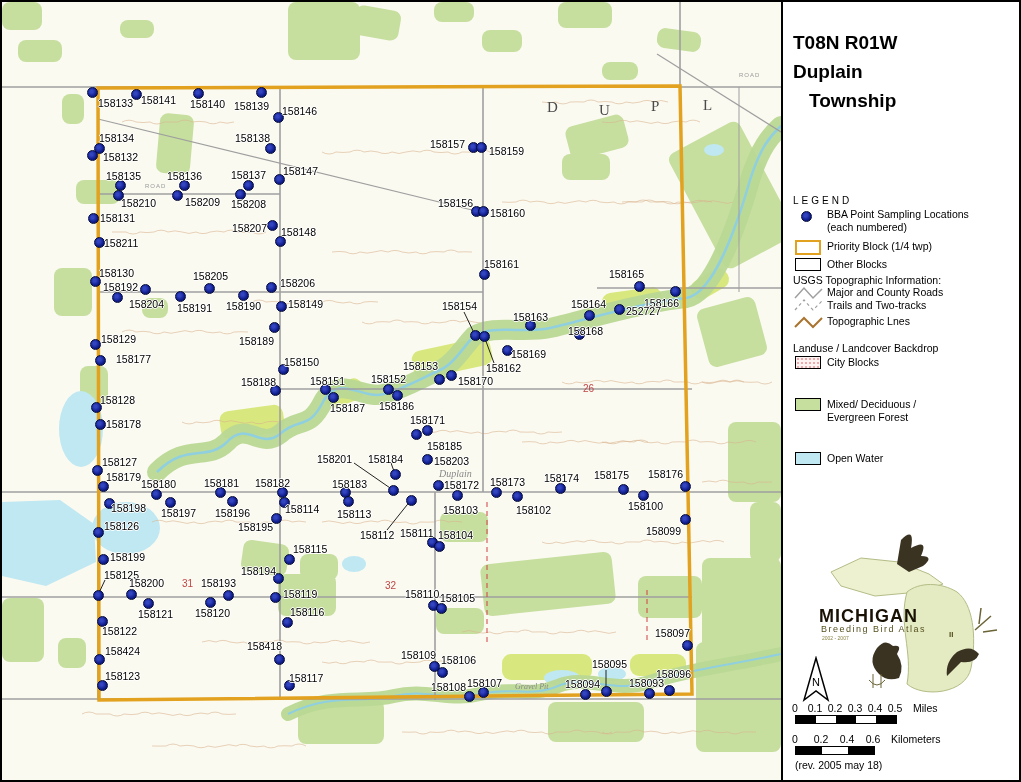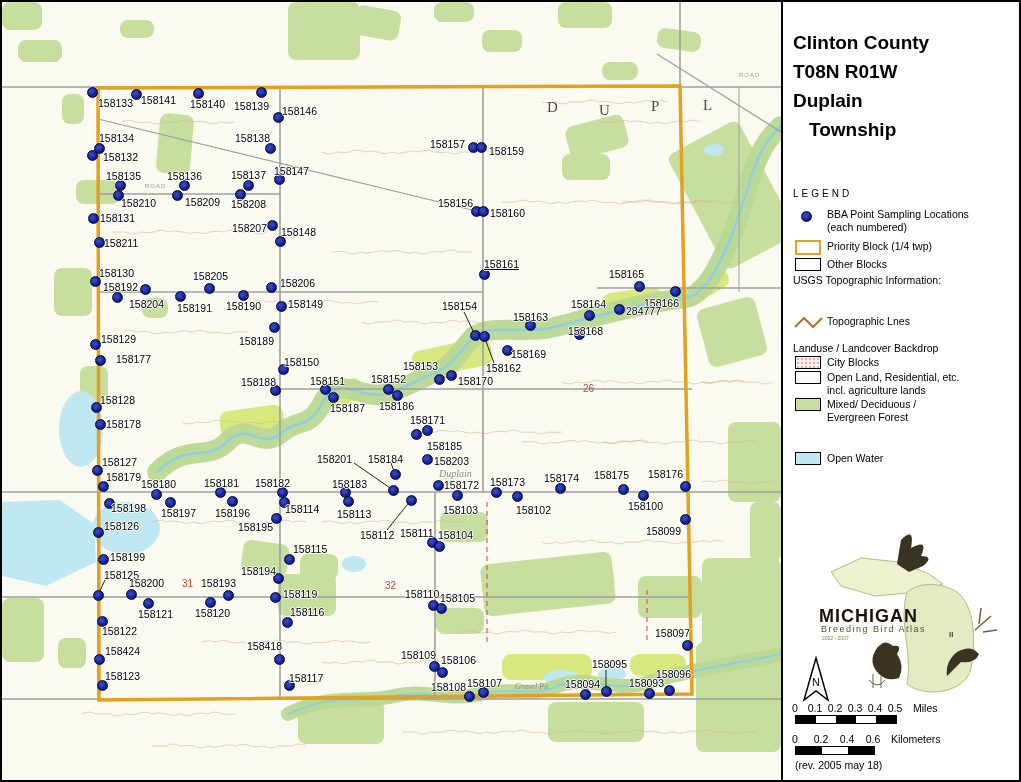--- a/index.html
+++ b/index.html
@@ -16,21 +16,21 @@
        text-shadow:1px 0 0 #fff,-1px 0 0 #fff,0 1px 0 #fff,0 -1px 0 #fff;}
   .twp-letter{position:absolute;font-family:"Liberation Serif",serif;font-size:15px;color:#4a4a4a;letter-spacing:1px;}
   .place{position:absolute;font-family:"Liberation Serif",serif;font-style:italic;font-size:10px;color:#8a8a8a;}
   .place-sm{position:absolute;font-family:"Liberation Serif",serif;font-style:italic;font-size:8px;color:#8a8a8a;}
   .section-num{position:absolute;font-size:10px;color:#c04545;}
   .road-sm{position:absolute;font-size:6px;color:#999;letter-spacing:1px;}
   
   .panel{position:absolute;left:781px;top:0;width:236px;height:778px;background:#fff;}
   .title{position:absolute;left:10px;top:26px;font-weight:bold;font-size:19px;line-height:29px;color:#000;}
   .title .indent{padding-left:16px;}
-  .legend-h{position:absolute;left:10px;top:186px;font-size:10px;letter-spacing:3px;color:#000;}
+  .legend-h{position:absolute;left:10px;top:193px;font-size:10px;letter-spacing:3px;color:#000;}
   .lg-row{position:absolute;left:10px;font-size:10.5px;color:#000;line-height:13px;}
   .lg-icon{position:absolute;left:0;top:0;}
   .lg-text{margin-left:34px;}
   .swatch{position:absolute;left:2px;top:0;width:26px;height:13px;border:1px solid #000;box-sizing:border-box;background:#fff;}
   .swatch.priority{border:2px solid var(--accent);height:15px;}
   .swatch.city{background:radial-gradient(#f0a8a8 32%,transparent 33%) 0 0/4px 4px #fdf3f3;}
   .swatch.forest{background:var(--forest);}
   .swatch.wetland{background:var(--wetland);}
   .swatch.water{background:var(--water);}
   .lu-h{position:absolute;left:10px;top:340px;font-size:10.5px;color:#000;}
@@ -210,21 +210,21 @@
         <div class="dot-label" style="left: 101px; top: 150px;">158132</div>
         <div class="dot" style="left: 262.5px; top: 140.5px;"></div>
         <div class="dot-label" style="left: 233px; top: 131px;">158138</div>
         <div class="dot" style="left: 112.5px; top: 177.5px;"></div>
         <div class="dot-label" style="left: 104px; top: 169px;">158135</div>
         <div class="dot" style="left: 176.5px; top: 177.5px;"></div>
         <div class="dot-label" style="left: 165px; top: 169px;">158136</div>
         <div class="dot" style="left: 240.5px; top: 177.5px;"></div>
         <div class="dot-label" style="left: 229px; top: 168px;">158137</div>
         <div class="dot" style="left: 271.5px; top: 171.5px;"></div>
-        <div class="dot-label" style="left: 272px; top: 164px;">158147</div>
+        <div class="dot-label" style="left: 281px; top: 164px;">158147</div>
         <div class="dot" style="left: 110.5px; top: 187.5px;"></div>
         <div class="dot-label" style="left: 119px; top: 196px;">158210</div>
         <div class="dot" style="left: 169.5px; top: 187.5px;"></div>
         <div class="dot-label" style="left: 183px; top: 195px;">158209</div>
         <div class="dot" style="left: 232.5px; top: 186.5px;"></div>
         <div class="dot-label" style="left: 229px; top: 197px;">158208</div>
         <div class="dot" style="left: 85.5px; top: 210.5px;"></div>
         <div class="dot-label" style="left: 98px; top: 211px;">158131</div>
         <div class="dot" style="left: 91.5px; top: 234.5px;"></div>
         <div class="dot-label" style="left: 102px; top: 236px;">158211</div>
@@ -234,27 +234,27 @@
         <div class="dot-label" style="left: 279px; top: 225px;">158148</div>
         <div class="dot" style="left: 465.5px; top: 139.5px;"></div>
         <div class="dot-label" style="left: 428px; top: 137px;">158157</div>
         <div class="dot" style="left: 473.5px; top: 139.5px;"></div>
         <div class="dot-label" style="left: 487px; top: 144px;">158159</div>
         <div class="dot" style="left: 468.5px; top: 203.5px;"></div>
         <div class="dot-label" style="left: 436px; top: 196px;">158156</div>
         <div class="dot" style="left: 475.5px; top: 203.5px;"></div>
         <div class="dot-label" style="left: 488px; top: 206px;">158160</div>
         <div class="dot" style="left: 476.5px; top: 266.5px;"></div>
-        <div class="dot-label" style="left: 482px; top: 257px; text-decoration: underline;">158161</div>
+        <div class="dot-label" style="left: 482px; top: 257px;">158161</div>
         <div class="dot" style="left: 631.5px; top: 278.5px;"></div>
         <div class="dot-label" style="left: 607px; top: 267px;">158165</div>
         <div class="dot" style="left: 667.5px; top: 283.5px;"></div>
         <div class="dot-label" style="left: 642px; top: 296px;">158166</div>
         <div class="dot" style="left: 611.5px; top: 301.5px;"></div>
-        <div class="dot-label" style="left: 624px; top: 304px;">284777</div>
+        <div class="dot-label" style="left: 624px; top: 304px;">252727</div>
         <div class="dot" style="left: 581.5px; top: 307.5px;"></div>
         <div class="dot-label" style="left: 569px; top: 297px;">158164</div>
         <div class="dot" style="left: 522.5px; top: 317.5px;"></div>
         <div class="dot-label" style="left: 511px; top: 310px;">158163</div>
         <div class="dot" style="left: 571.5px; top: 326.5px;"></div>
         <div class="dot-label" style="left: 566px; top: 324px;">158168</div>
         <div class="dot" style="left: 467.5px; top: 327.5px;"></div>
         <div class="dot-label" style="left: 440px; top: 299px;">158154</div>
         <div class="dot" style="left: 476.5px; top: 328.5px;"></div>
         <div class="dot-label" style="left: 484px; top: 361px;">158162</div>
@@ -412,21 +412,20 @@
         <div class="dot-label" style="left: 627px; top: 676px;">158093</div>
         <div class="dot" style="left: 661.5px; top: 682.5px;"></div>
         <div class="dot-label" style="left: 654px; top: 667px;">158096</div>
         <div class="dot" style="left: 679.5px; top: 637.5px;"></div>
         <div class="dot-label" style="left: 653px; top: 626px;">158097</div>
       </div>
   </div>
 
   <div class="panel">
     <div class="title">
-      <div>Clinton County</div>
       <div>T08N R01W</div>
       <div>Duplain</div>
       <div class="indent">Township</div>
     </div>
 
     <div class="legend-h">LEGEND</div>
 
     <div class="lg-row" style="top:206px;">
       <span class="dot lg-icon" style="left:8px;top:3px;position:absolute;"></span>
       <div class="lg-text">BBA Point Sampling Locations</div>
@@ -438,38 +437,41 @@
       <div class="lg-text">Priority Block (1/4 twp)</div>
     </div>
 
     <div class="lg-row" style="top:256px;">
       <span class="swatch"></span>
       <div class="lg-text">Other Blocks</div>
     </div>
 
     <div class="lg-row" style="top:272px;">USGS Topographic Information:</div>
 
+    <div class="lg-row" style="top:284px;">
+      <svg class="lg-icon" width="32" height="26">
+        <polyline points="2,12 11,2 20,12 29,3" fill="none" stroke="#9F9F9F" stroke-width="1.5"></polyline>
+        <polyline points="2,24 11,14 20,24 29,15" fill="none" stroke="#9F9F9F" stroke-width="1.2" stroke-dasharray="3,3"></polyline>
+      </svg>
+      <div class="lg-text">Major and County Roads</div>
+      <div class="lg-text">Trails and Two-tracks</div>
+    </div>
 
     <div class="lg-row" style="top:313px;">
       <svg class="lg-icon" width="32" height="14">
         <polyline points="2,12 11,3 20,12 29,3" fill="none" stroke="#A9742E" stroke-width="2"></polyline>
       </svg>
       <div class="lg-text">Topographic Lnes</div>
     </div>
 
     <div class="lu-h">Landuse / Landcover Backdrop</div>
 
     <div class="lg-row" style="top:354px;">
       <span class="swatch city"></span>
       <div class="lg-text">City Blocks</div>
-    </div>
-    <div class="lg-row" style="top:369px;">
-      <span class="swatch"></span>
-      <div class="lg-text">Open Land, Residential, etc.</div>
-      <div class="lg-text">incl. agriculture lands</div>
     </div>
     <div class="lg-row" style="top:396px;">
       <span class="swatch forest"></span>
       <div class="lg-text">Mixed/ Deciduous /</div>
       <div class="lg-text">Evergreen Forest</div>
     </div>
     <div class="lg-row" style="top:450px;">
       <span class="swatch water"></span>
       <div class="lg-text">Open Water</div>
     </div>

